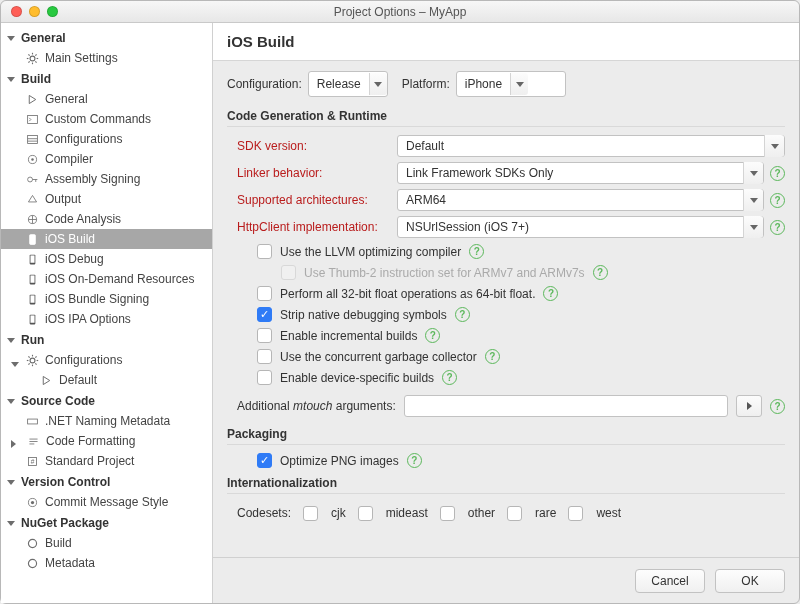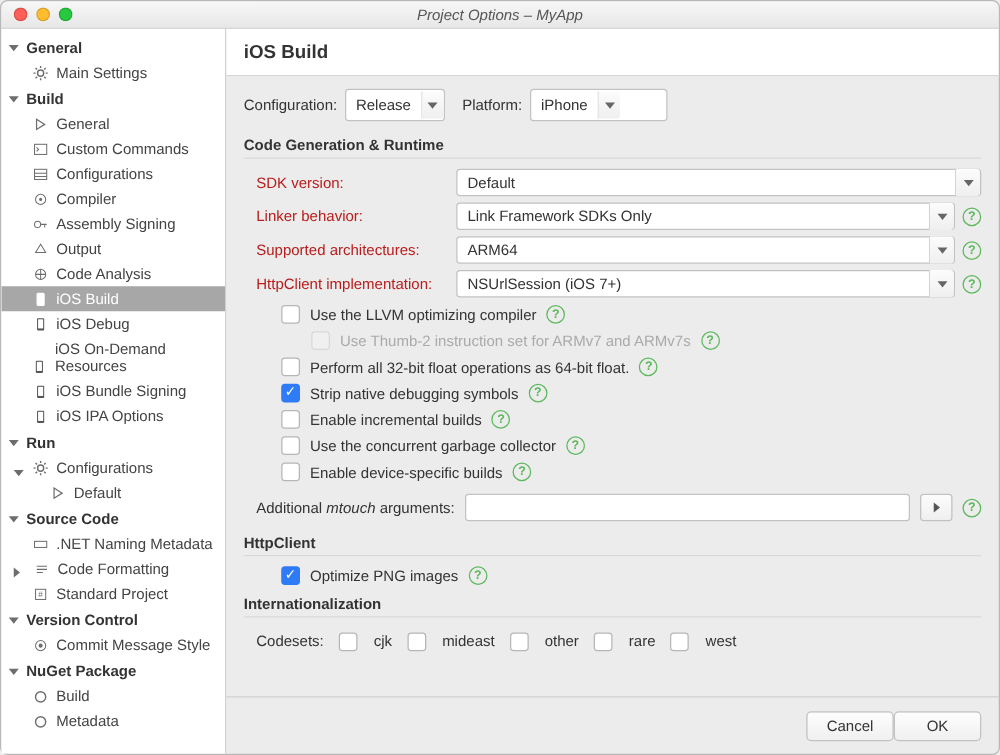--- a/index.html
+++ b/index.html
@@ -2,23 +2,23 @@
 <html><head>
 <meta charset="utf-8">
 <style>
   * { box-sizing: border-box; margin: 0; padding: 0; font-family: -apple-system, "Helvetica Neue", Arial, sans-serif; }
   body { width: 800px; height: 604px; background: #ececec; font-size: 12px; color: #333; overflow: hidden; }
   .window { width: 800px; height: 604px; border: 1px solid #b8b8b8; border-radius: 6px; background: #ececec; display: flex; flex-direction: column; }
   .titlebar { height: 22px; background: linear-gradient(#f7f7f7,#e7e7e7); border-bottom: 1px solid #c9c9c9; border-radius: 6px 6px 0 0; display: flex; align-items: center; position: relative; }
   .traffic { display:flex; gap:7px; padding-left:10px; }
   .dot { width:11px; height:11px; border-radius:50%; border:0.5px solid rgba(0,0,0,.15);}
   .dot.red{background:#ff5f57;} .dot.yellow{background:#ffbd2e;} .dot.green{background:#28c940;}
-  .title { position:absolute; left:0; right:0; text-align:center; font-size:12px; color:#555;font-style:italic;}
+  .title { position:absolute; left:0; right:0; text-align:center; font-size:12px; color:#555;}
   .body { flex:1; display:flex; overflow:hidden; }
-  .sidebar { width:180px; background:#fff; border-right:1px solid #d0d0d0; overflow-y:auto; padding-top:4px;}
+  .sidebar { width:212px; background:#fff; border-right:1px solid #d0d0d0; overflow-y:auto; padding-top:4px;}
   .cat { font-weight:bold; font-size:12px; color:#333; padding:4px 8px 3px 6px; display:flex; align-items:center; gap:4px;}
   .tri { display:inline-block; width:0;height:0; border-left:4px solid transparent;border-right:4px solid transparent;border-top:5px solid #6d6d6d; margin-right:2px;}
   .tri.collapsed{ border-top:none; border-bottom:none; border-left:5px solid #6d6d6d; border-top:4px solid transparent; border-bottom:4px solid transparent;}
   .item { padding:3px 6px 3px 24px; display:flex; align-items:flex-end; gap:6px; color:#444; cursor:default; font-size:12px;}
   .item.sub { padding-left:38px; }
   .item.selected { background:#a7a7a7; color:#fff; }
   .item.selected .ico svg *{stroke:#fff;fill:#fff;}
   .ico { width:14px; height:14px; display:inline-flex; align-items:center; justify-content:center;}
   .ico svg{width:13px;height:13px;}
   .main { flex:1; display:flex; flex-direction:column; overflow:hidden;}
@@ -43,21 +43,21 @@
   .chk.disabled{background:#f0f0f0;border-color:#d8d8d8;}
   .chkrow{display:flex;align-items:center;padding-left:30px;margin:6px 0;}
   .chkrow .txt{color:#333;margin-right:8px;}
   .chkrow.dim .txt{color:#aaa;}
   .chkrow.indent{padding-left:54px;}
   .argrow{display:flex;align-items:center;padding-left:10px;gap:8px;margin:10px 0;}
   .argrow input{flex:1;height:22px;border:1px solid #c2c2c2;border-radius:3px;padding:0 6px;font-size:12px;}
   .smallbtn{height:22px;width:26px;border:1px solid #c2c2c2;border-radius:3px;background:linear-gradient(#fcfcfc,#efefef);display:flex;align-items:center;justify-content:center;}
   .tri-right{width:0;height:0;border-top:4px solid transparent;border-bottom:4px solid transparent;border-left:5px solid #555;}
   .codeset{display:flex;align-items:center;gap:5px;margin-right:12px;text-align:right;}
-  .footer{height:46px;border-top:1px solid #d0d0d0;display:flex;justify-content:flex-end;align-items:center;padding-right:14px;}
+  .footer{height:46px;border-top:1px solid #d0d0d0;display:flex;justify-content:flex-end;align-items:center;gap:10px;padding-right:14px;}
   .btnf{height:24px;min-width:70px;border:1px solid #c2c2c2;border-radius:4px;background:linear-gradient(#fdfdfd,#f0f0f0);font-size:12px;color:#333;display:flex;align-items:center;justify-content:center;}
   em{font-style:italic;}
 </style>
 </head>
 <body>
 
 <div class="window">
   <div class="titlebar">
     <div class="traffic">
       <div class="dot red"></div>
@@ -412,21 +412,21 @@
           <span>
             <span>Additional </span><em>mtouch</em><span> arguments:</span>
           </span>
           <input type="text" style="">
           <span class="smallbtn">
               <span class="tri-right"></span>
             </span>
           <span class="help">?</span>
         </div>
 
-        <div class="section-title">HttpClient</div>
+        <div class="section-title">Packaging</div>
         <div class="chkrow">
           <span class="chk checked"></span>
           <span class="txt">Optimize PNG images</span>
           <span class="help">?</span>
         </div>
 
         <div class="section-title">Internationalization</div>
         <div class="row" style="padding-left:10px">
           <span style="margin-right:12px">Codesets:</span>
           <div id="codesets" style="display:flex">

